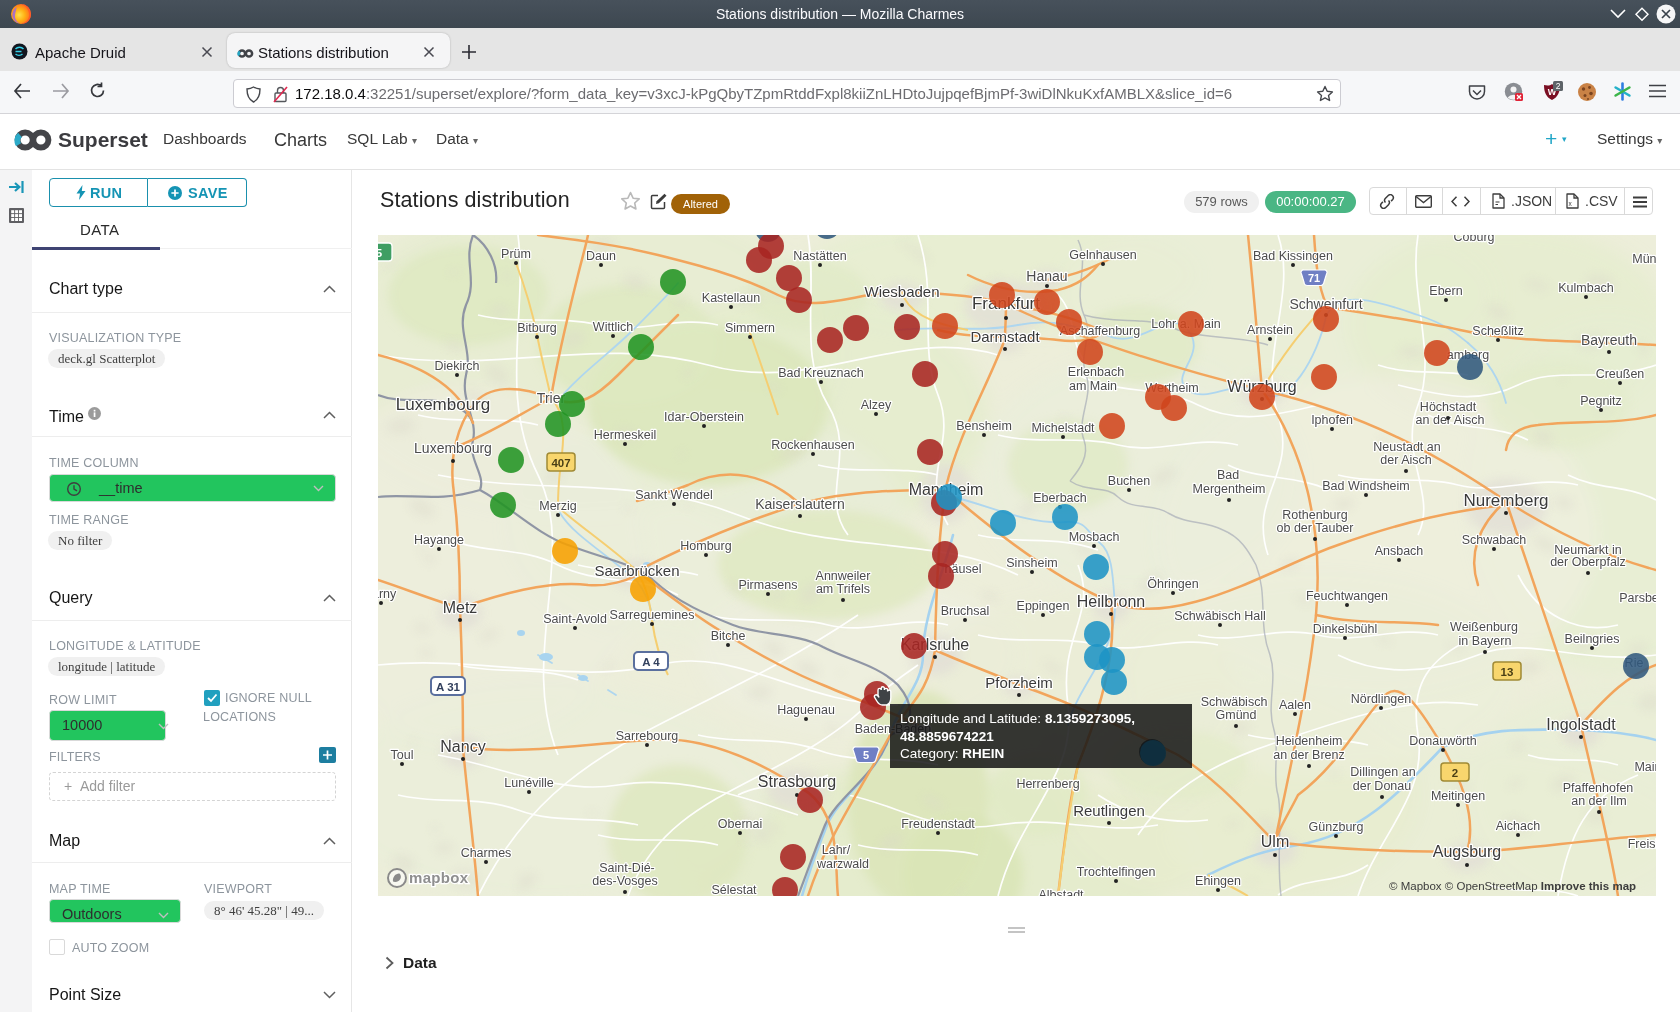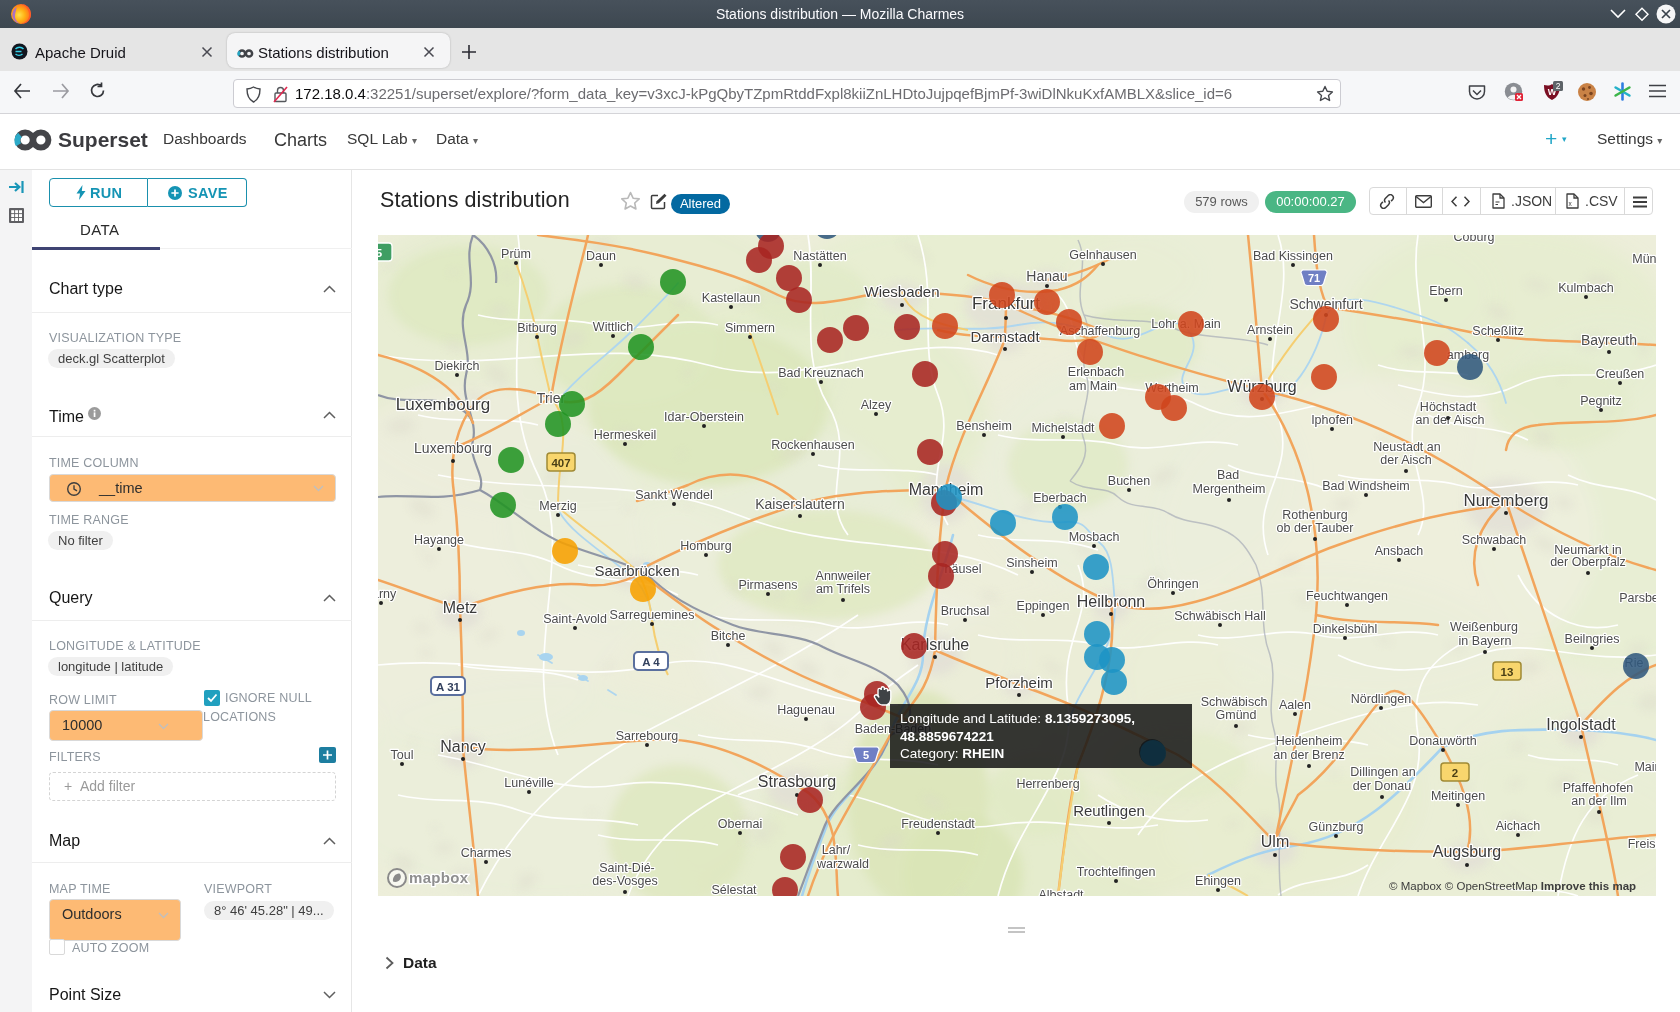--- a/index.html
+++ b/index.html
@@ -14,25 +14,25 @@
 .tab-active { position:absolute; left:227px; top:5px; width:223px; height:35px; background:#f5f5f6; border-radius:8px; box-shadow:0 0 2px rgba(0,0,0,.25); }
 #urlrow { position:absolute; left:0; top:71px; width:1680px; height:43px; background:#f6f7f9; border-bottom:1px solid #d4d4d8; }
 #urlbox { position:absolute; left:233px; top:8px; width:1108px; height:29px; background:#fff; border:1px solid #ccccd2; border-radius:4px; }
 #appheader { position:absolute; left:0; top:114px; width:1680px; height:56px; background:#fff; border-bottom:1px solid #e3e3e3; }
 
 
 #rail { position:absolute; left:0; top:170px; width:32px; height:842px; background:#f4f4f5; }
 #sidebar { position:absolute; left:32px; top:170px; width:320px; height:842px; background:#fff; border-right:1px solid #e6e6e6; }
 #main { position:absolute; left:353px; top:170px; width:1327px; height:842px; background:#fff; }
 
-.pill { display:inline-block; background:#f0f0f0; border-radius:10px; color:#3f3f3f; font-size:13px; line-height:19px; padding:0 10px; }
+.pill { display:inline-block; background:#f0f0f0; border-radius:10px; color:#3f3f3f; font-size:13px; line-height:19px; padding:0 10px;font-family:Liberation Serif, serif; }
 .seclabel { font-size:12.5px; color:#8d959d; letter-spacing:.2px; }
 .sechead { font-size:16px; color:#161616; }
 .divider { position:absolute; left:0; width:320px; height:1px; background:#ededed; }
-.selbox { position:absolute; border:1px solid #d9d9d9; border-radius:4px; background:#fdba74; }
+.selbox { position:absolute; border:1px solid #d9d9d9; border-radius:4px; background:#22c55e; }
 
 
 #mapwrap { position:absolute; left:378px; top:235px; width:1278px; height:661px; overflow:hidden; }
 </style>
 </head>
 <body>
 <div id="stage">
   <div id="titlebar">
     <svg class="abs" style="left:10px;top:3px" width="22" height="22" viewBox="0 0 22 22">
       <defs>
@@ -230,21 +230,21 @@
     <div class="abs pill" style="left:16px;top:361px">No filter</div>
 
     <div class="abs sechead" style="left:17px;top:419px">Query</div>
     <svg class="abs" style="left:291px;top:424px" width="13" height="8" viewBox="0 0 13 8">
         <path d="M1 7 l5.5-5.5 L12 7" stroke="#5f5f5f" stroke-width="1.5" fill="none"></path>
       </svg>
     <div class="divider" style="top:450px"></div>
     <div class="abs seclabel" style="left:17px;top:469px">LONGITUDE &amp; LATITUDE</div>
     <div class="abs pill" style="left:16px;top:487px">longitude | latitude</div>
     <div class="abs seclabel" style="left:17px;top:523px">ROW LIMIT</div>
-    <div class="selbox" style="left:17px;top:540px;width:154px;height:31px">
+    <div class="selbox" style="left:17px;top:540px;width:117px;height:31px">
       <div class="abs" style="left:12px;top:6px;font-size:14.5px;color:#2e2e2e">10000</div>
       <svg class="abs" style="left:108px;top:12px" width="11" height="7" viewBox="0 0 11 7">
           <path d="M1 1 l4.5 4.5 L10 1" stroke="#bfbfbf" stroke-width="1.4" fill="none"></path>
         </svg>
     </div>
     <div class="abs" style="left:172px;top:520px;width:16px;height:16px;background:#21a0bf;border-radius:2px"></div>
     <svg class="abs" style="left:174px;top:522px" width="12" height="12" viewBox="0 0 12 12">
         <path d="M2 6 l3 3 L10.5 2.5" stroke="#fff" stroke-width="1.8" fill="none"></path>
       </svg>
     <div class="abs seclabel" style="left:193px;top:521px">IGNORE NULL</div>
@@ -258,21 +258,21 @@
       <div class="abs" style="left:14px;top:5px;color:#9a9a9a;font-size:14px">+&nbsp;&nbsp;Add filter</div>
     </div>
 
     <div class="abs sechead" style="left:17px;top:662px">Map</div>
     <svg class="abs" style="left:291px;top:667px" width="13" height="8" viewBox="0 0 13 8">
         <path d="M1 7 l5.5-5.5 L12 7" stroke="#5f5f5f" stroke-width="1.5" fill="none"></path>
       </svg>
     <div class="divider" style="top:692px"></div>
     <div class="abs seclabel" style="left:17px;top:712px">MAP TIME</div>
     <div class="abs seclabel" style="left:172px;top:712px">VIEWPORT</div>
-    <div class="selbox" style="left:17px;top:729px;width:132px;height:42px">
+    <div class="selbox" style="left:17px;top:729px;width:132px;height:24px">
       <div class="abs" style="left:12px;top:6px;font-size:14.5px;color:#2e2e2e">Outdoors</div>
       <svg class="abs" style="left:108px;top:12px" width="11" height="7" viewBox="0 0 11 7">
           <path d="M1 1 l4.5 4.5 L10 1" stroke="#bfbfbf" stroke-width="1.4" fill="none"></path>
         </svg>
     </div>
     <div class="abs pill" style="left:172px;top:731px">8° 46' 45.28" | 49...</div>
     <div class="abs" style="left:17px;top:769px;width:16px;height:16px;border:1px solid #d9d9d9;border-radius:2px;background:#fff"></div>
     <div class="abs seclabel" style="left:40px;top:771px">AUTO ZOOM</div>
 
     <div class="abs sechead" style="left:17px;top:816px">Point Size</div>
@@ -283,21 +283,21 @@
   <div id="main">
 
     <div class="abs" style="left:27px;top:18px;font-size:21.5px;font-weight:500;color:#232323;letter-spacing:.1px">Stations distribution</div>
     <svg class="abs" style="left:267px;top:21px" width="21" height="20" viewBox="0 0 21 20">
         <path d="M10.5 1.6 l2.6 5.6 6.1 .7 -4.5 4.1 1.2 6 -5.4-3 -5.4 3 1.2-6 -4.5-4.1 6.1-.7z" stroke="#b9b9b9" stroke-width="1.6" fill="none" stroke-linejoin="round"></path>
       </svg>
     <svg class="abs" style="left:297px;top:23px" width="17" height="17" viewBox="0 0 17 17">
         <path d="M8 2.5 H2.5 a1 1 0 0 0 -1 1 V14.5 a1 1 0 0 0 1 1 H13.5 a1 1 0 0 0 1-1 V9" stroke="#3c3c3c" stroke-width="1.5" fill="none"></path>
         <path d="M6.5 8.2 L14.5 0.7 l2 2 L8.8 10.3 l-2.8 .8z" fill="#3c3c3c"></path>
       </svg>
-    <div class="abs" style="left:318px;top:24px;width:59px;height:20px;background:#0369a1;border-radius:10px;color:#fff;font-size:13px;text-align:center;line-height:20px">Altered</div>
+    <div class="abs" style="left:318px;top:24px;width:59px;height:20px;background:#a16207;border-radius:10px;color:#fff;font-size:11px;text-align:center;line-height:20px">Altered</div>
     <div class="abs" style="left:831px;top:21px;width:75px;height:22px;background:#f0f0f0;border-radius:11px;color:#595959;font-size:13px;text-align:center;line-height:22px">579 rows</div>
     <div class="abs" style="left:912px;top:21px;width:91px;height:22px;background:#4ab684;border-radius:11px;color:#fff;font-size:13px;text-align:center;line-height:22px">00:00:00.27</div>
     <div class="abs" style="left:1016px;top:17px;width:284px;height:28px;border:1px solid #d9d9d9;border-radius:4px;background:#fff"></div>
     <div class="abs" style="left:1053px;top:17px;width:1px;height:28px;background:#d9d9d9"></div>
     <div class="abs" style="left:1089px;top:17px;width:1px;height:28px;background:#d9d9d9"></div>
     <div class="abs" style="left:1127px;top:17px;width:1px;height:28px;background:#d9d9d9"></div>
     <div class="abs" style="left:1202px;top:17px;width:1px;height:28px;background:#d9d9d9"></div>
     <div class="abs" style="left:1271px;top:17px;width:1px;height:28px;background:#d9d9d9"></div>
     <svg class="abs" style="left:1026px;top:24px" width="16" height="15" viewBox="0 0 16 15">
         <g stroke="#3d3d3d" stroke-width="1.5" fill="none">

